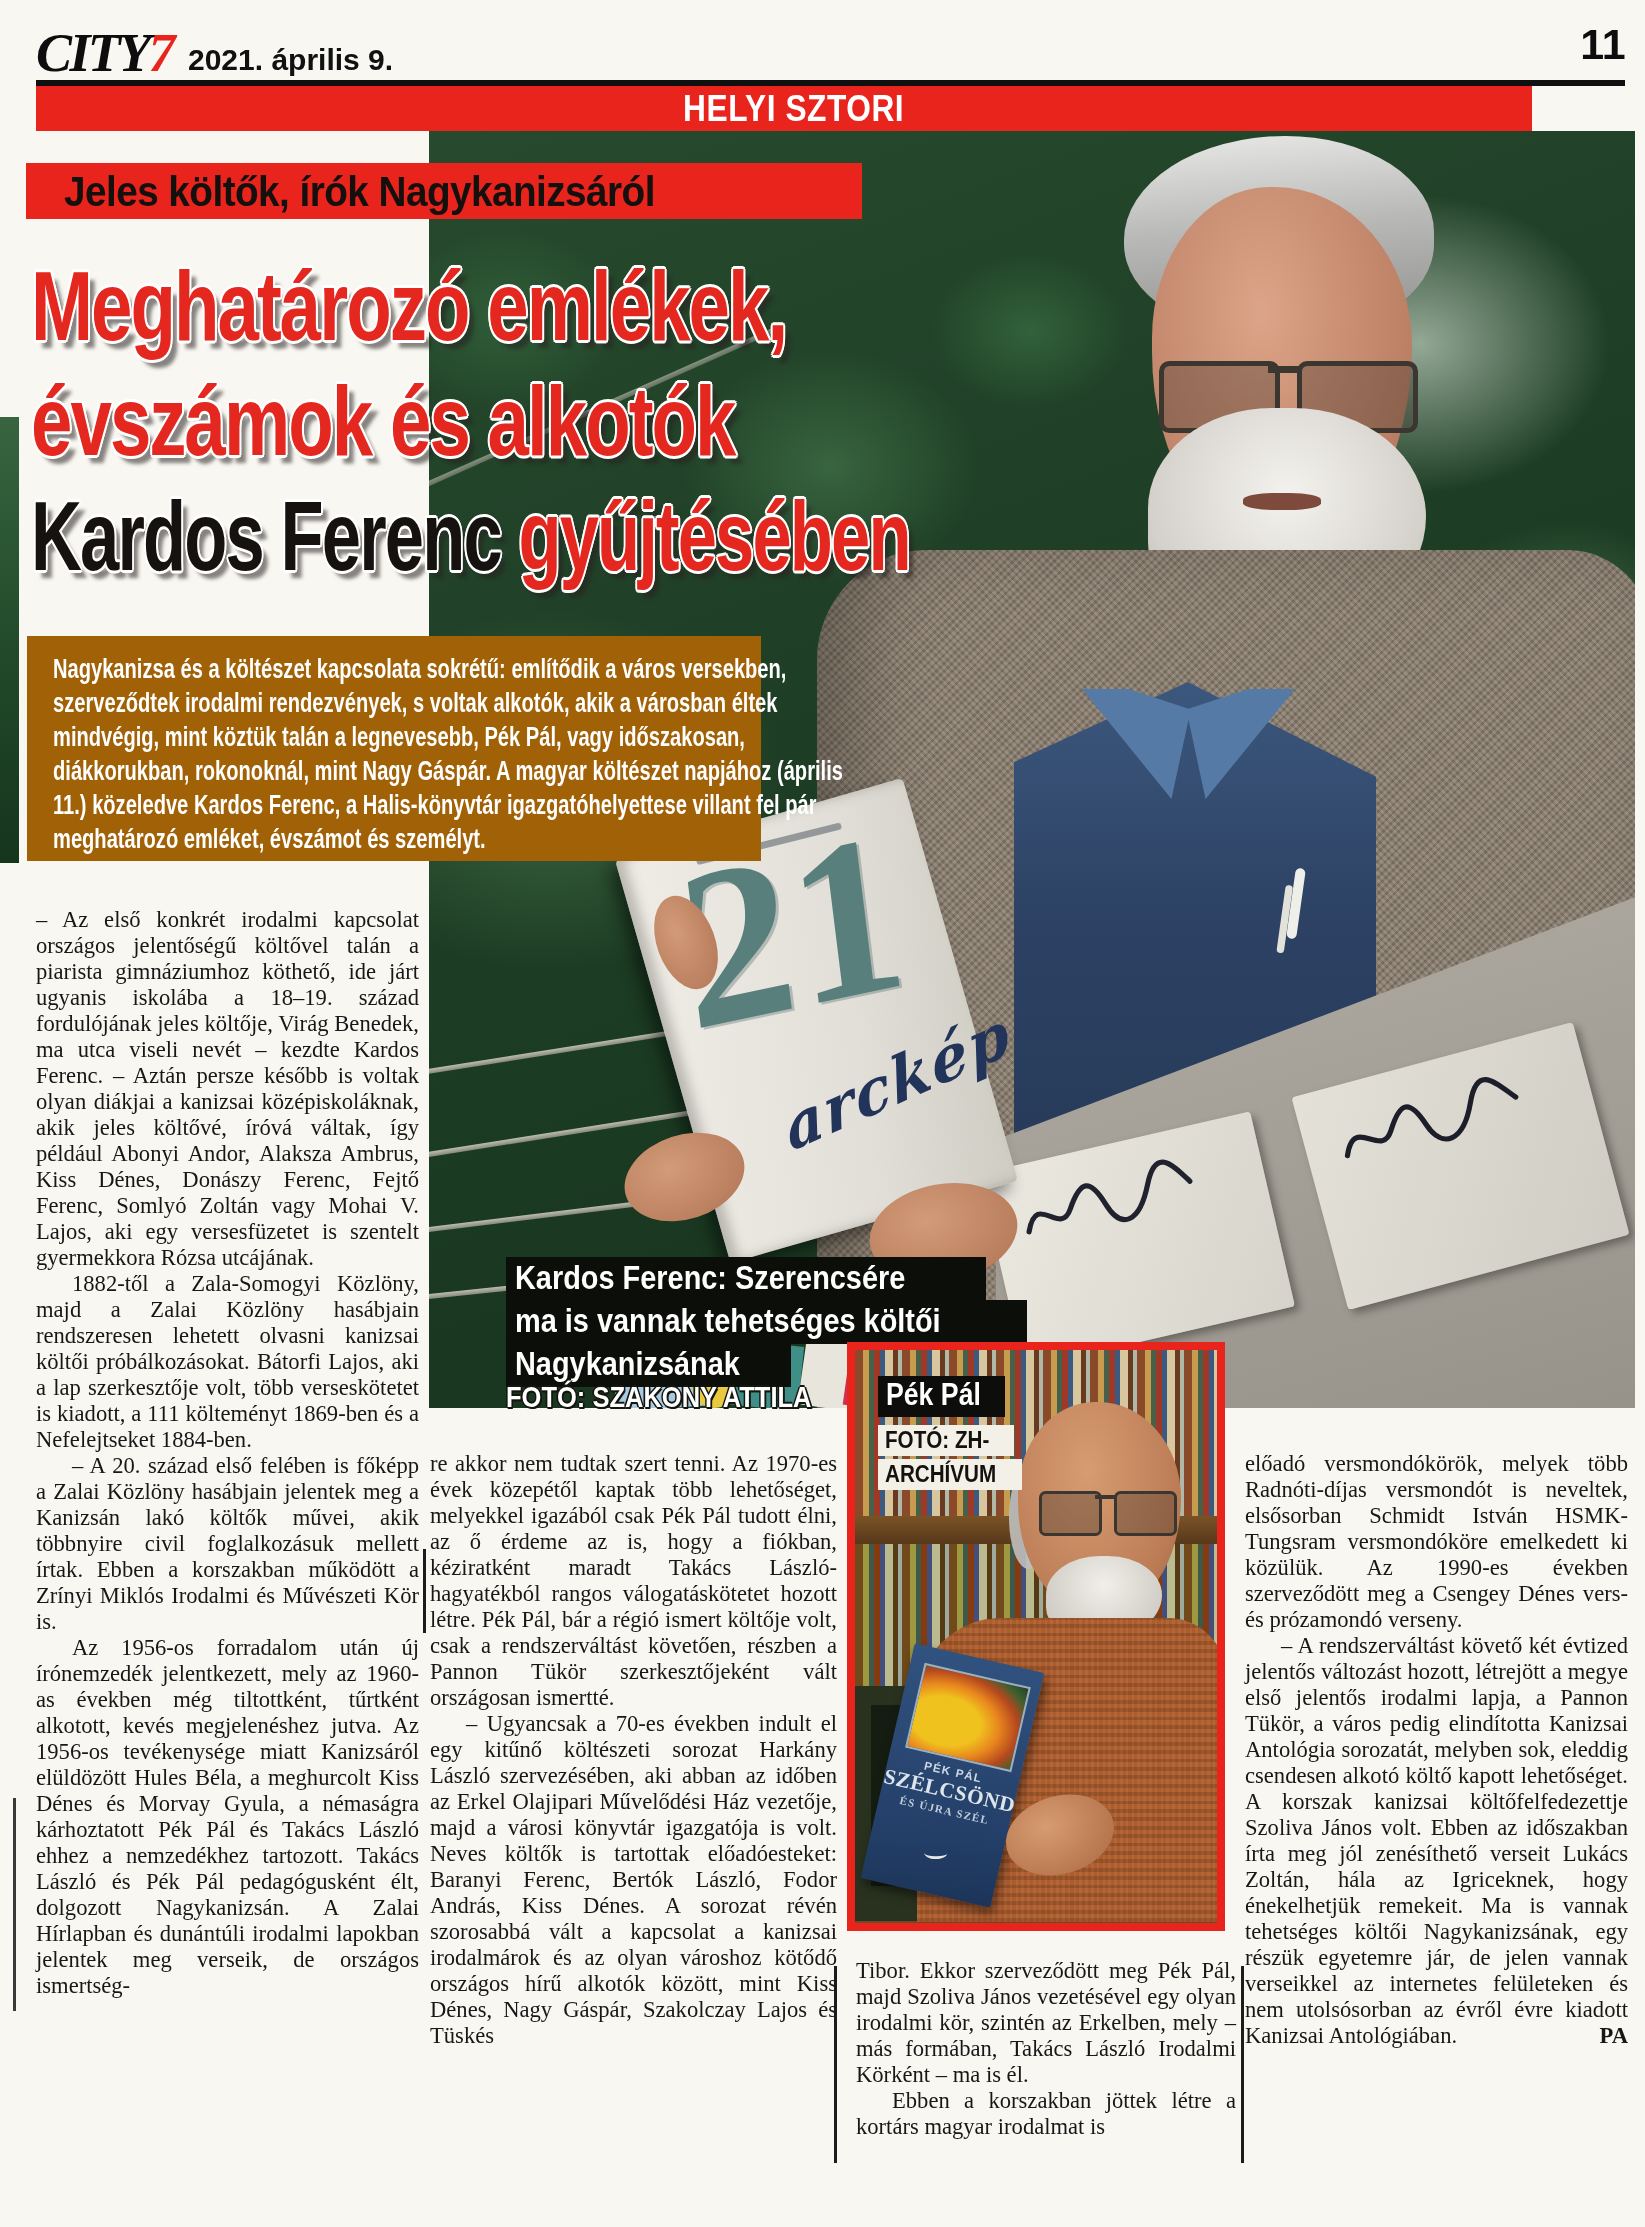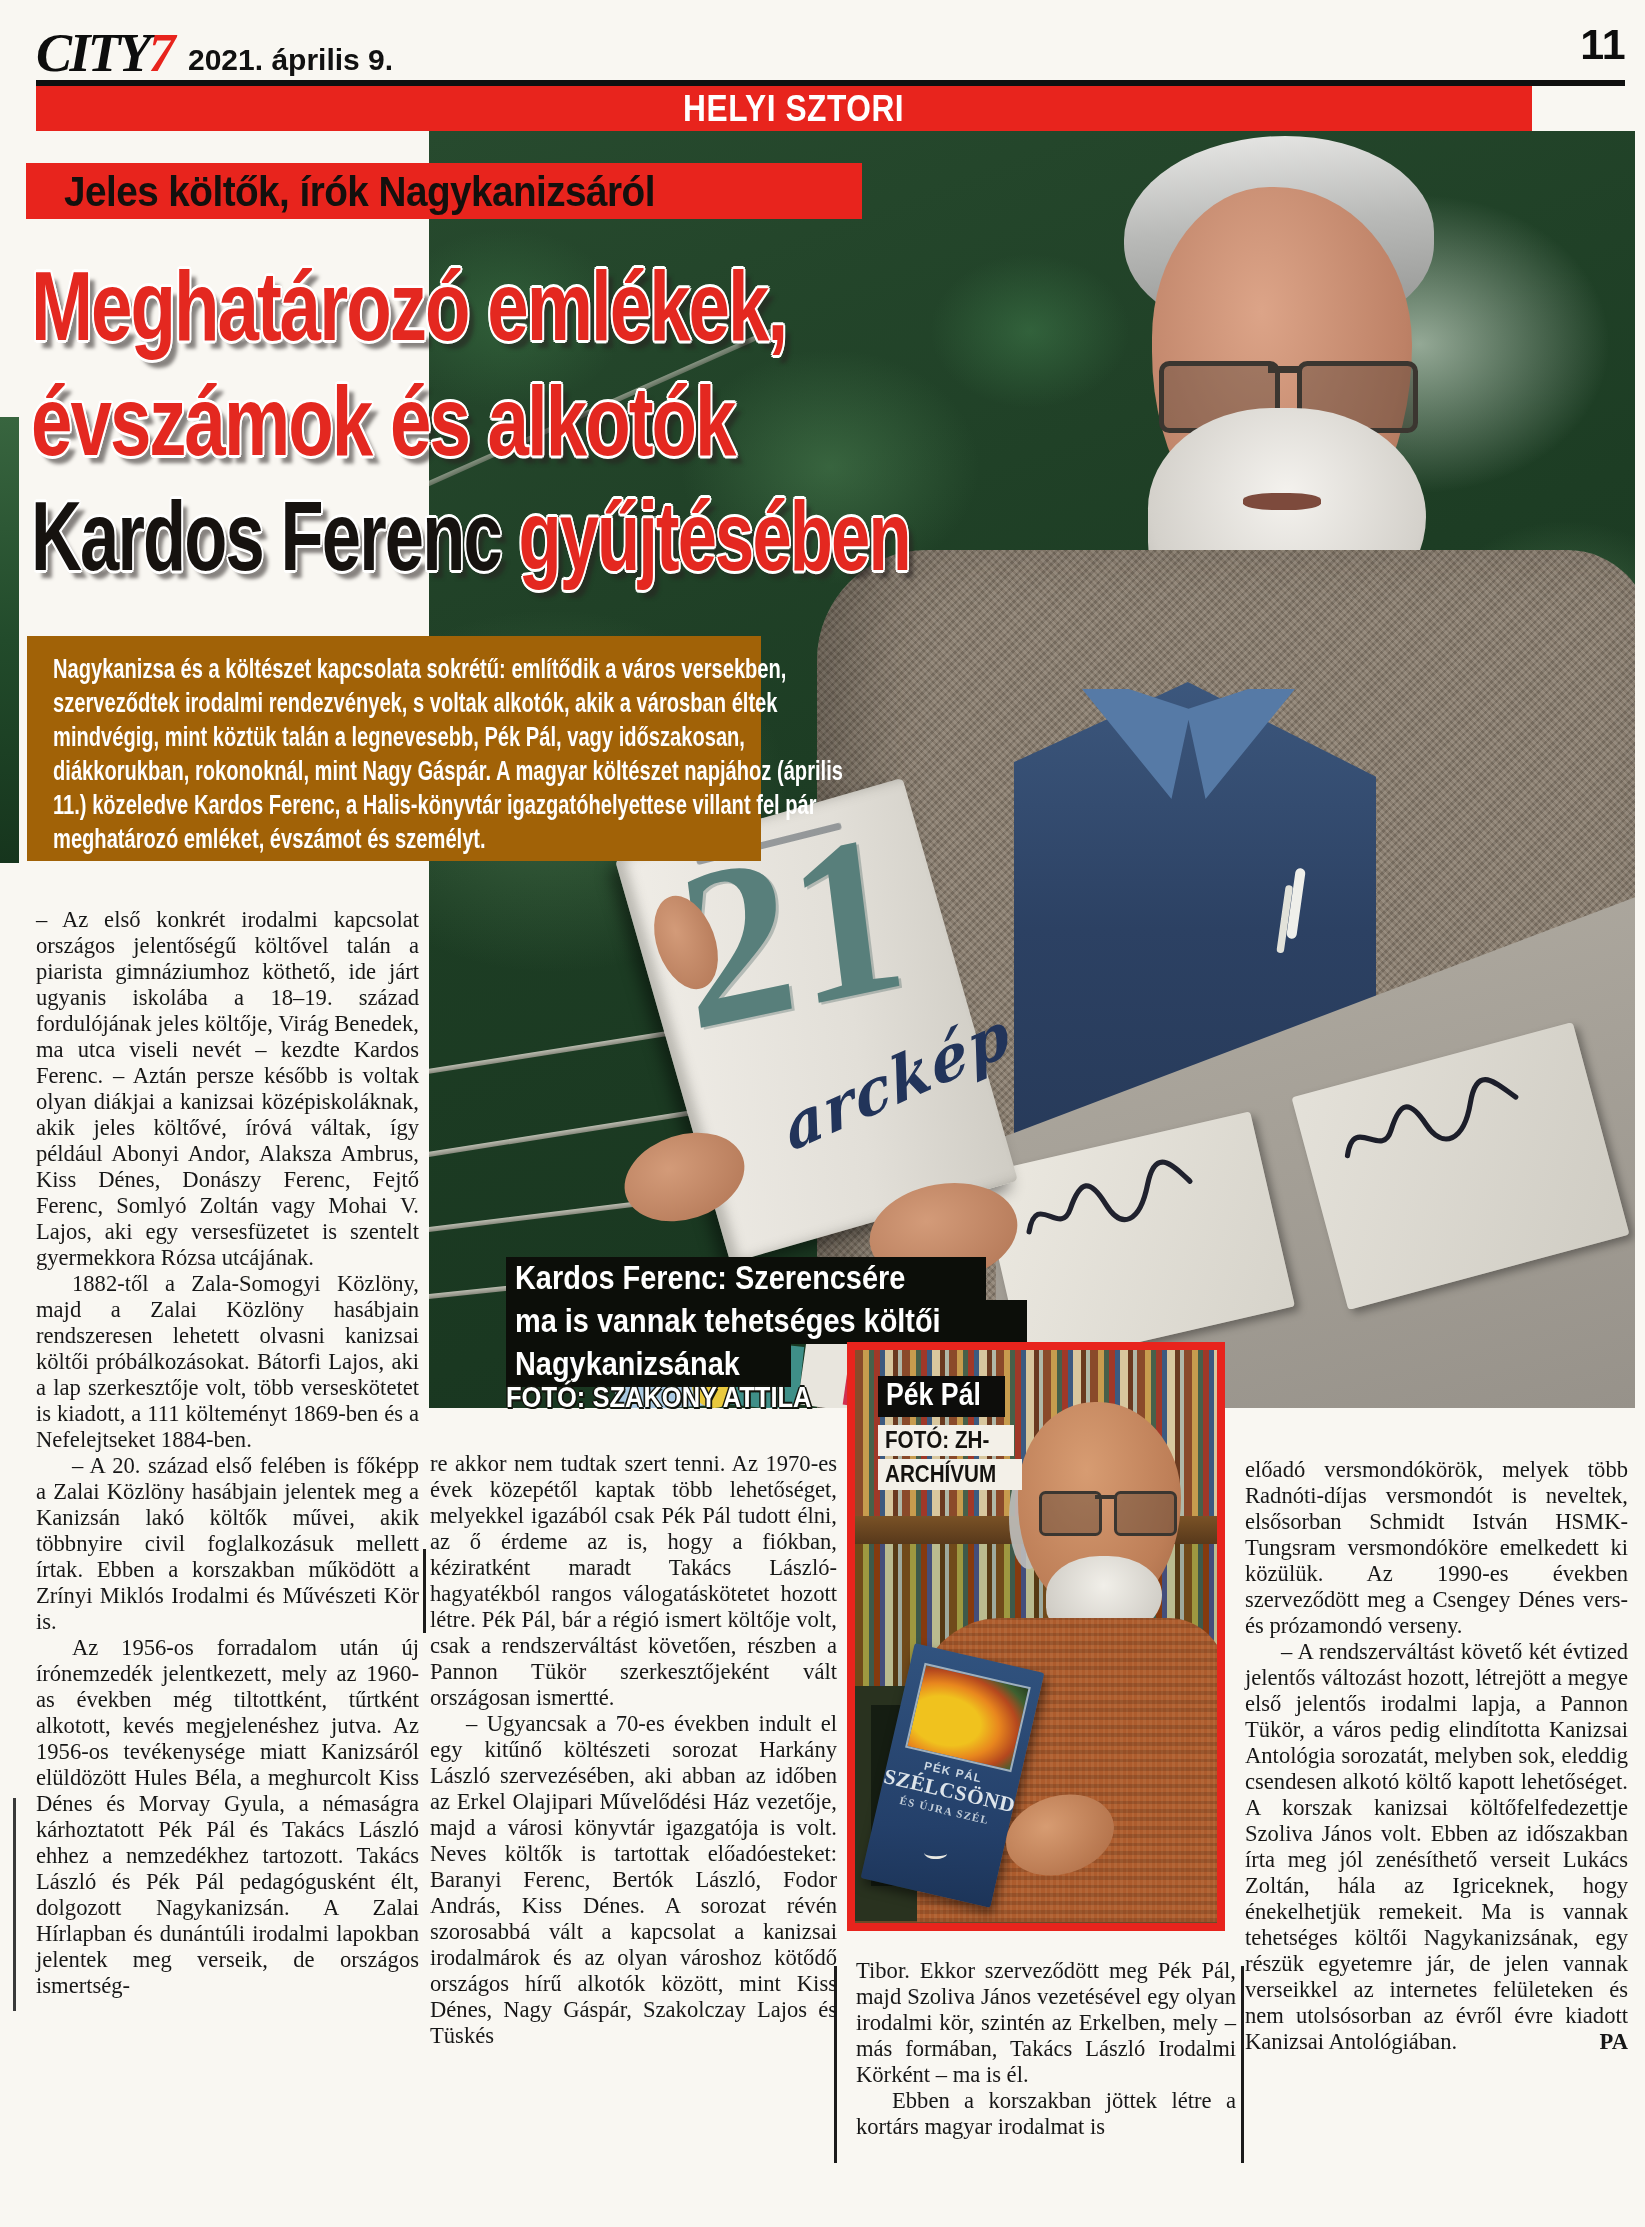--- a/index.html
+++ b/index.html
@@ -300,19 +300,19 @@
   <div class="col" style="left:430px;top:1451px;width:407px;">
     <p>re akkor nem tudtak szert tenni. Az 1970-es évek közepétől kaptak több lehetőséget, melyekkel igazából csak Pék Pál tudott élni, az ő érdeme az is, hogy a fiókban, kéziratként maradt Takács László-hagyatékból rangos válogatáskötetet hozott létre. Pék Pál, bár a régió ismert költője volt, csak a rendszerváltást követően, részben a Pannon Tükör szerkesztőjeként vált országosan ismertté.</p>
     <p class="ind">– Ugyancsak a 70-es években indult el egy kitűnő költészeti sorozat Harkány László szervezésében, aki abban az időben az Erkel Olajipari Művelődési Ház vezetője, majd a városi könyvtár igazgatója is volt. Neves költők is tartottak előadóesteket: Baranyi Ferenc, Bertók László, Fodor András, Kiss Dénes. A sorozat révén szorosabbá vált a kapcsolat a kanizsai irodalmárok és az olyan városhoz kötődő országos hírű alkotók között, mint Kiss Dénes, Nagy Gáspár, Szakolczay Lajos és Tüskés</p>
   </div>
 
   <div class="col" style="left:856px;top:1958px;width:380px;">
     <p>Tibor. Ekkor szerveződött meg Pék Pál, majd Szoliva János vezetésével egy olyan irodalmi kör, szintén az Erkelben, mely – más formában, Takács László Irodalmi Körként – ma is él.</p>
     <p class="ind">Ebben a korszakban jöttek létre a kortárs magyar irodalmat is</p>
   </div>
 
-  <div class="col" style="left:1245px;top:1451px;width:383px;margin-top:6px;">
+  <div class="col" style="left:1245px;top:1451px;width:383px;">
     <p>előadó versmondókörök, melyek több Radnóti-díjas versmondót is neveltek, elsősorban Schmidt István HSMK-Tungsram versmondóköre emelkedett ki közülük. Az 1990-es években szerveződött meg a Csengey Dénes vers- és prózamondó verseny.</p>
     <p class="ind"><span>– A rendszerváltást követő két évtized jelentős változást hozott, létrejött a megye első jelentős irodalmi lapja, a Pannon Tükör, a város pedig elindította Kanizsai Antológia sorozatát, melyben sok, eleddig csendesen alkotó költő kapott lehetőséget. A korszak kanizsai költőfelfedezettje Szoliva János volt. Ebben az időszakban írta meg jól zenésíthető verseit Lukács Zoltán, hála az Igriceknek, hogy énekelhetjük remekeit. Ma is vannak tehetséges költői Nagykanizsának, egy részük egyetemre jár, de jelen vannak verseikkel az internetes felületeken és nem utolsósorban az évről évre kiadott Kanizsai Antológiában.</span> <b class="pa">PA</b></p>
   </div>
 
 </div>
 
 
 </body></html>

